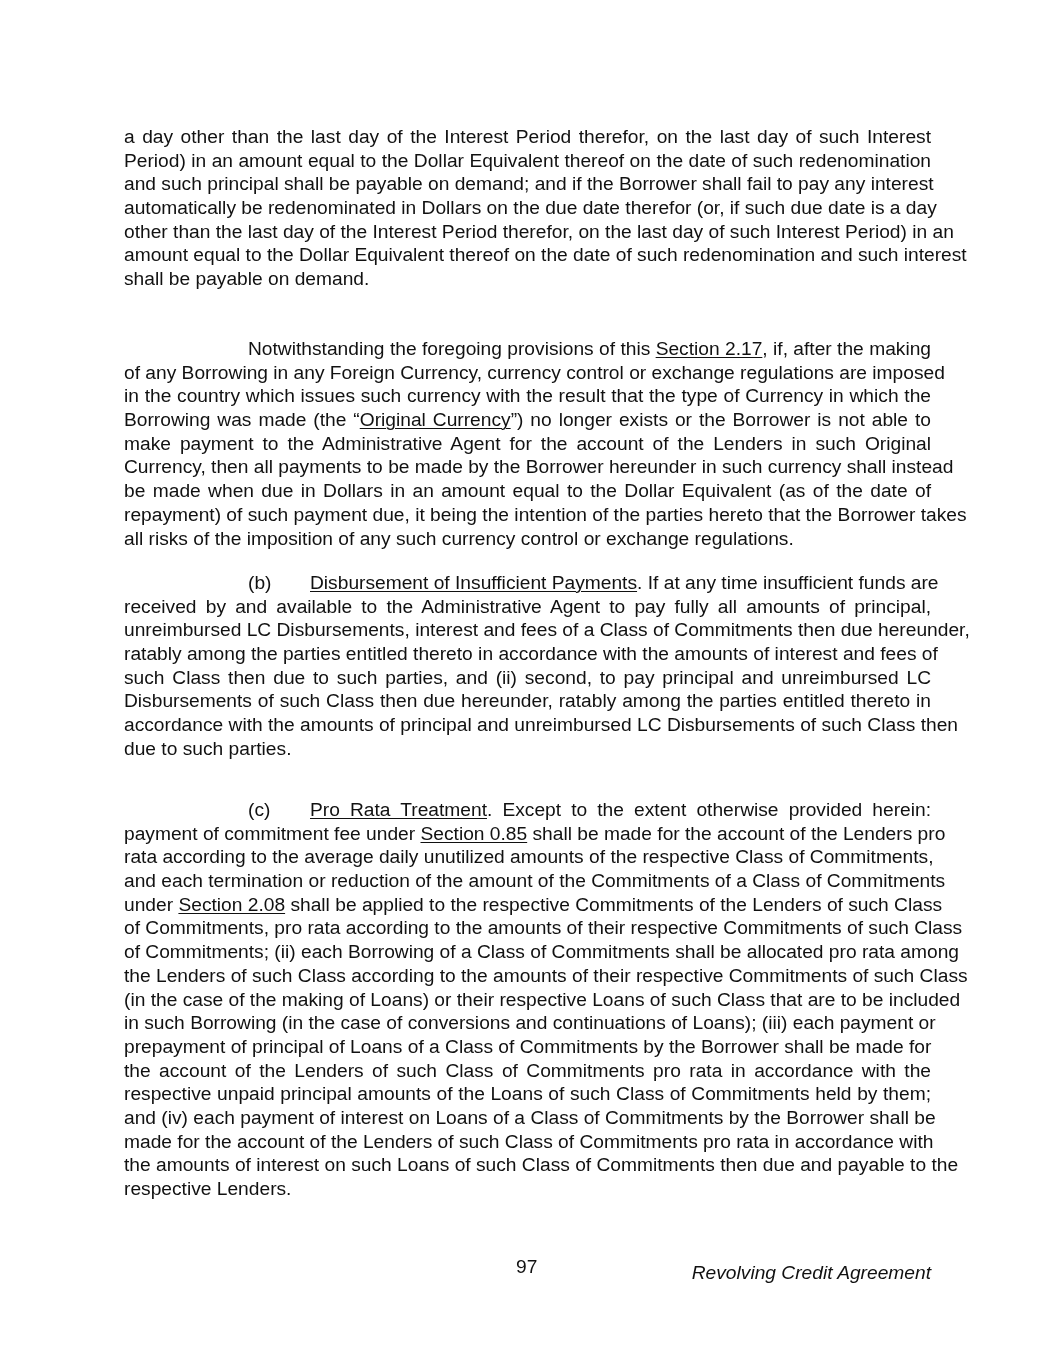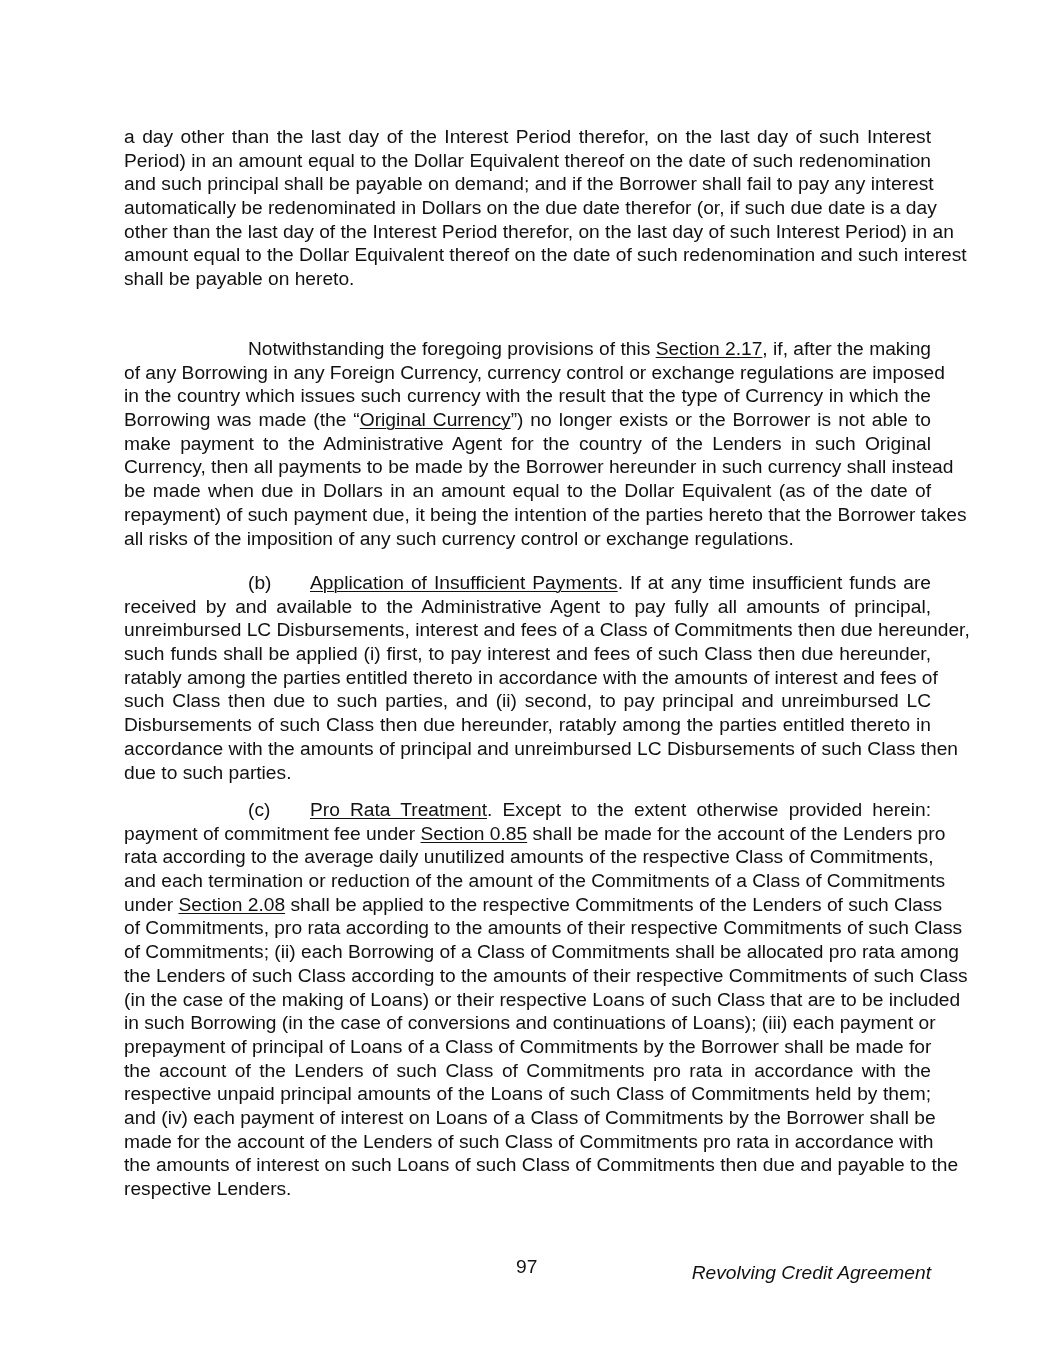--- a/index.html
+++ b/index.html
@@ -29,46 +29,45 @@
 
 <div class="page">
 
   <div class="para" id="para-1" style="top:125px;">
     <div class="line">a day other than the last day of the Interest Period therefor, on the last day of such Interest</div>
     <div class="line">Period) in an amount equal to the Dollar Equivalent thereof on the date of such redenomination</div>
     <div class="line">and such principal shall be payable on demand; and if the Borrower shall fail to pay any interest</div>
     <div class="line">automatically be redenominated in Dollars on the due date therefor (or, if such due date is a day</div>
     <div class="line">other than the last day of the Interest Period therefor, on the last day of such Interest Period) in an</div>
     <div class="line">amount equal to the Dollar Equivalent thereof on the date of such redenomination and such interest</div>
-    <div class="line last">shall be payable on hereto.</div>
+    <div class="line last">shall be payable on demand.</div>
   </div>
 
   <div class="para" id="para-2" style="top:337px;">
     <div class="line indent">
       <span>Notwithstanding the foregoing provisions of this </span><span class="u">Section 2.17</span><span>, if, after the making</span>
     </div>
     <div class="line">of any Borrowing in any Foreign Currency, currency control or exchange regulations are imposed</div>
     <div class="line">in the country which issues such currency with the result that the type of Currency in which the</div>
     <div class="line">
       <span>Borrowing was made (the “</span><span class="u">Original Currency</span><span>”) no longer exists or the Borrower is not able to</span>
     </div>
-    <div class="line">make payment to the Administrative Agent for the country of the Lenders in such Original</div>
+    <div class="line">make payment to the Administrative Agent for the account of the Lenders in such Original</div>
     <div class="line">Currency, then all payments to be made by the Borrower hereunder in such currency shall instead</div>
     <div class="line">be made when due in Dollars in an amount equal to the Dollar Equivalent (as of the date of</div>
     <div class="line">repayment) of such payment due, it being the intention of the parties hereto that the Borrower takes</div>
     <div class="line last">all risks of the imposition of any such currency control or exchange regulations.</div>
   </div>
 
   <div class="para" id="para-3" style="top:571px;">
     <div class="line indent">
-      <span class="lbl">(b)</span><span class="u">Application of Insufficient Payments</span><span>.  If at any time insufficient funds are</span>
+      <span class="lbl">(b)</span><span class="u">Disbursement of Insufficient Payments</span><span>.  If at any time insufficient funds are</span>
     </div>
     <div class="line">received by and available to the Administrative Agent to pay fully all amounts of principal,</div>
     <div class="line">unreimbursed LC Disbursements, interest and fees of a Class of Commitments then due hereunder,</div>
-    <div class="line">such funds shall be applied (i) first, to pay interest and fees of such Class then due hereunder,</div>
     <div class="line">ratably among the parties entitled thereto in accordance with the amounts of interest and fees of</div>
     <div class="line">such Class then due to such parties, and (ii) second, to pay principal and unreimbursed LC</div>
     <div class="line">Disbursements of such Class then due hereunder, ratably among the parties entitled thereto in</div>
     <div class="line">accordance with the amounts of principal and unreimbursed LC Disbursements of such Class then</div>
     <div class="line last">due to such parties.</div>
   </div>
 
   <div class="para" id="para-4" style="top:798px;">
     <div class="line indent">
       <span class="lbl">(c)</span><span class="u">Pro Rata Treatment</span><span>.  Except to the extent otherwise provided herein:</span>

